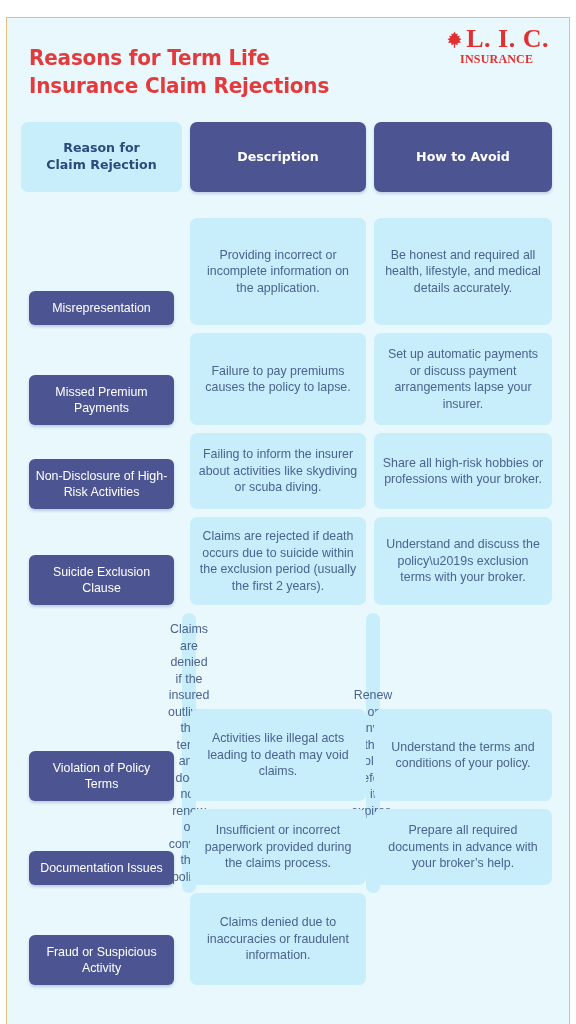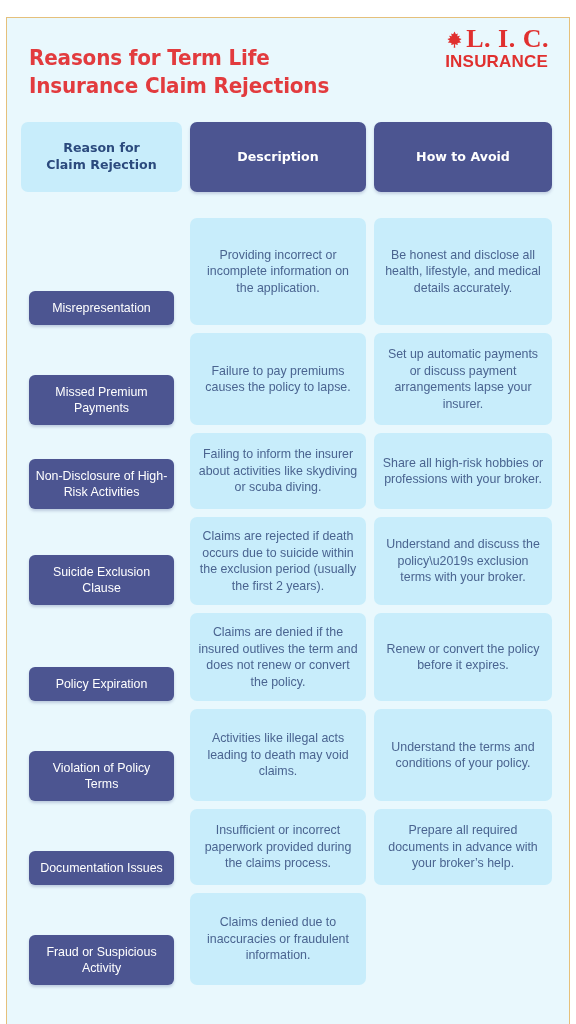--- a/index.html
+++ b/index.html
@@ -78,22 +78,22 @@
     position: relative;
     top: 1px;
   }
   .logo-lic {
     font-family: "Liberation Serif", serif;
     font-size: 26px;
     font-weight: 700;
     letter-spacing: 0.5px;
   }
   .logo-sub {
-    font-family: Liberation Sans, sans-serif;
-    font-size: 17px;
+    font-family: Liberation Serif, serif;
+    font-size: 12px;
     font-weight: 700;
     letter-spacing: 0.2px;
     margin-top: 1px;
   }
 
   
   .table {
     display: block;
   }
 
@@ -205,21 +205,21 @@
           <div class="row" style="height: 107px;">
             <div class="reason-wrap">
               <div class="reason">Misrepresentation</div>
             </div>
             <div class="spacer"></div>
             <div class="cell">
               <span>Providing incorrect or incomplete information on the application.</span>
             </div>
             <div class="spacer"></div>
             <div class="cell">
-              <span>Be honest and disclose all health, lifestyle, and medical details accurately.</span>
+              <span>Be honest and required all health, lifestyle, and medical details accurately.</span>
             </div>
           </div>
           <div class="row" style="height: 92px;">
             <div class="reason-wrap">
               <div class="reason">Missed Premium Payments</div>
             </div>
             <div class="spacer"></div>
             <div class="cell">
               <span>Failure to pay premiums causes the policy to lapse.</span>
             </div>
@@ -248,23 +248,20 @@
             <div class="spacer"></div>
             <div class="cell">
               <span>Claims are rejected if death occurs due to suicide within the exclusion period (usually the first 2 years).</span>
             </div>
             <div class="spacer"></div>
             <div class="cell">
               <span>Understand and discuss the policy\u2019s exclusion terms with your broker.</span>
             </div>
           </div>
           <div class="row" style="height: 88px;">
-            <div class="reason-wrap">
-              <div class="reason">Policy Expiration</div>
-            </div>
             <div class="spacer"></div>
             <div class="cell">
               <span>Claims are denied if the insured outlives the term and does not renew or convert the policy.</span>
             </div>
             <div class="spacer"></div>
             <div class="cell">
               <span>Renew or convert the policy before it expires.</span>
             </div>
           </div>
           <div class="row" style="height: 92px;">

